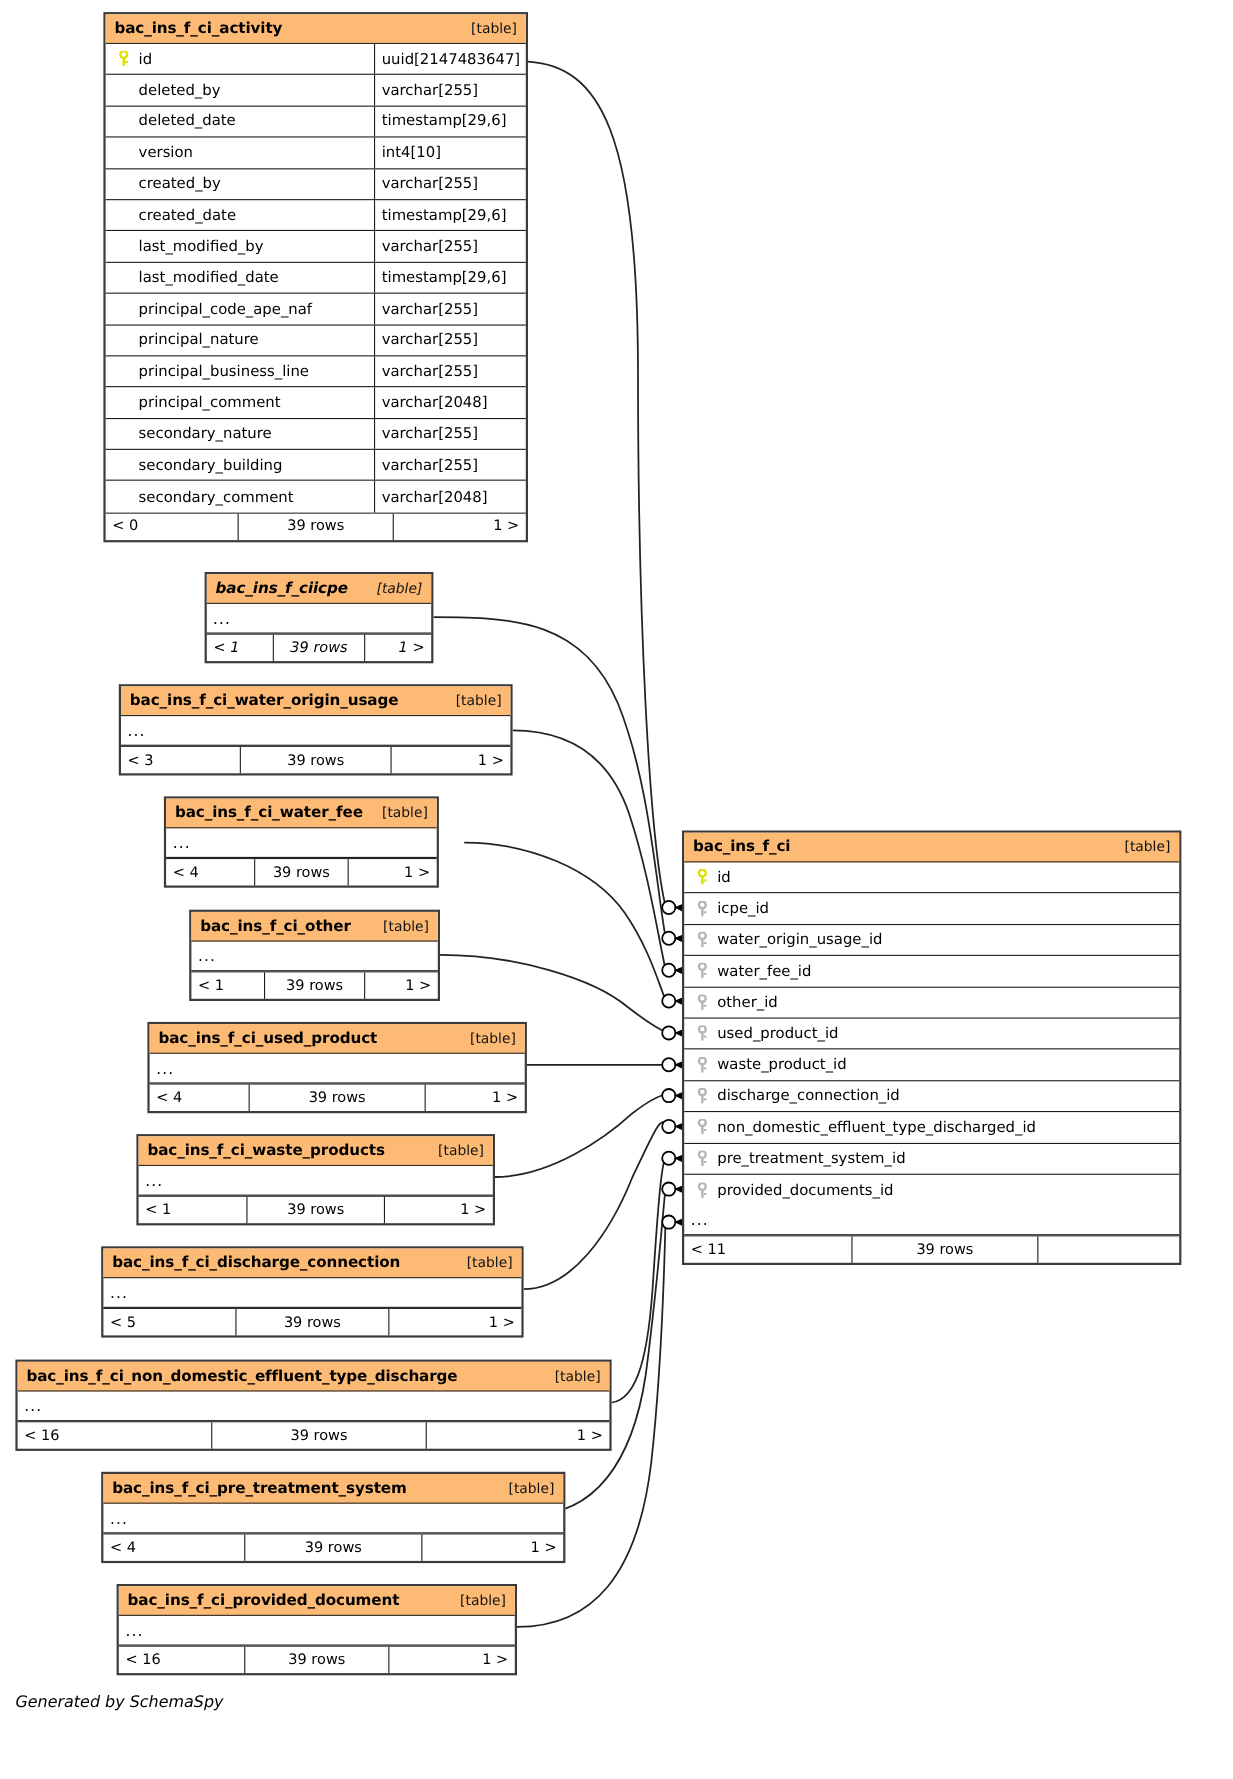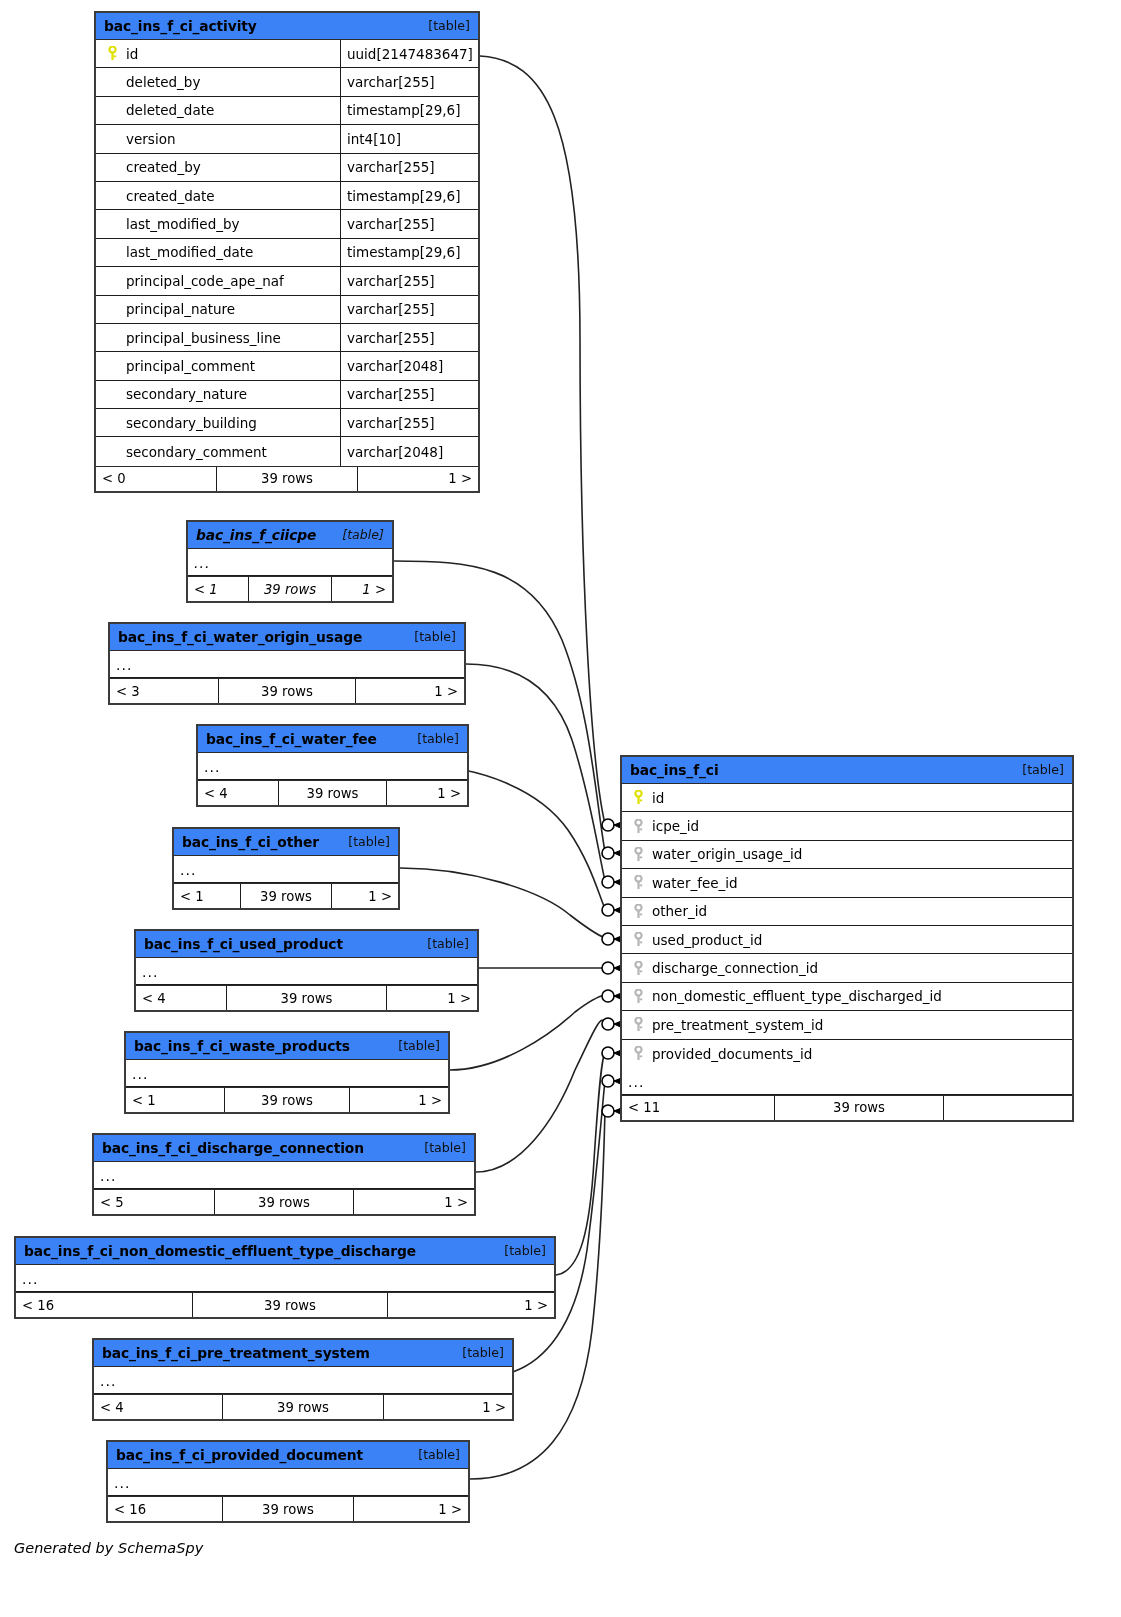--- a/index.html
+++ b/index.html
@@ -28,21 +28,21 @@
 
   .table-box {
     position: absolute;
     background: #ffffff;
     border: 2px solid #3b3b3b;
     z-index: 2;
     font-size: 13.5px;
   }
   .tbl-title {
     display: flex; align-items: center; justify-content: space-between;
-    background: #3b82f6;
+    background: #fdba74;
     border-bottom: 1.5px solid #2b2b2b;
     padding: 4px 8px 5px 8px;
     height: 27px;
   }
   .tbl-title .tname {
     font-weight: bold;
     font-size: 13.8px;
     letter-spacing: -0.1px;
     white-space: nowrap;
   }
@@ -345,21 +345,21 @@
       <span class="ttag">[table]</span>
     </div>
     <div class="ellipsis-row">...</div>
     <div class="tbl-foot">
       <div class="fcell f-left" style="flex:0 0 108px;">&lt; 3</div>
       <div class="fcell f-mid">39 rows</div>
       <div class="fcell f-right" style="flex:0 0 108px;">1 &gt;</div>
     </div>
   </div>
 
-  <div class="table-box" style="left:149px; top:724px; width:273px;margin-left:47px;">
+  <div class="table-box" style="left:149px; top:724px; width:250px;">
     <div class="tbl-title">
       <span class="tname">bac_ins_f_ci_water_fee</span>
       <span class="ttag">[table]</span>
     </div>
     <div class="ellipsis-row">...</div>
     <div class="tbl-foot">
       <div class="fcell f-left" style="flex:0 0 80px;">&lt; 4</div>
       <div class="fcell f-mid">39 rows</div>
       <div class="fcell f-right" style="flex:0 0 80px;">1 &gt;</div>
     </div>
@@ -536,20 +536,32 @@
       </div>
       <div class="col-row">
         <div class="col-name">
           <span class="keyslot">
             <svg width="11" height="15" viewBox="0 0 11 15">
                 <circle cx="5.5" cy="3.6" r="3.1" fill="none" stroke="#b6b6b6" stroke-width="2.2"></circle>
                 <rect x="4.4" y="6" width="2.2" height="8" fill="#b6b6b6"></rect>
                 <rect x="6.6" y="9.4" width="2.6" height="1.9" fill="#b6b6b6"></rect>
               </svg>
           </span>
+          <span class="colabel">waste_product_id</span>
+        </div>
+      </div>
+      <div class="col-row">
+        <div class="col-name">
+          <span class="keyslot">
+            <svg width="11" height="15" viewBox="0 0 11 15">
+                <circle cx="5.5" cy="3.6" r="3.1" fill="none" stroke="#b6b6b6" stroke-width="2.2"></circle>
+                <rect x="4.4" y="6" width="2.2" height="8" fill="#b6b6b6"></rect>
+                <rect x="6.6" y="9.4" width="2.6" height="1.9" fill="#b6b6b6"></rect>
+              </svg>
+          </span>
           <span class="colabel">discharge_connection_id</span>
         </div>
       </div>
       <div class="col-row">
         <div class="col-name">
           <span class="keyslot">
             <svg width="11" height="15" viewBox="0 0 11 15">
                 <circle cx="5.5" cy="3.6" r="3.1" fill="none" stroke="#b6b6b6" stroke-width="2.2"></circle>
                 <rect x="4.4" y="6" width="2.2" height="8" fill="#b6b6b6"></rect>
                 <rect x="6.6" y="9.4" width="2.6" height="1.9" fill="#b6b6b6"></rect>

